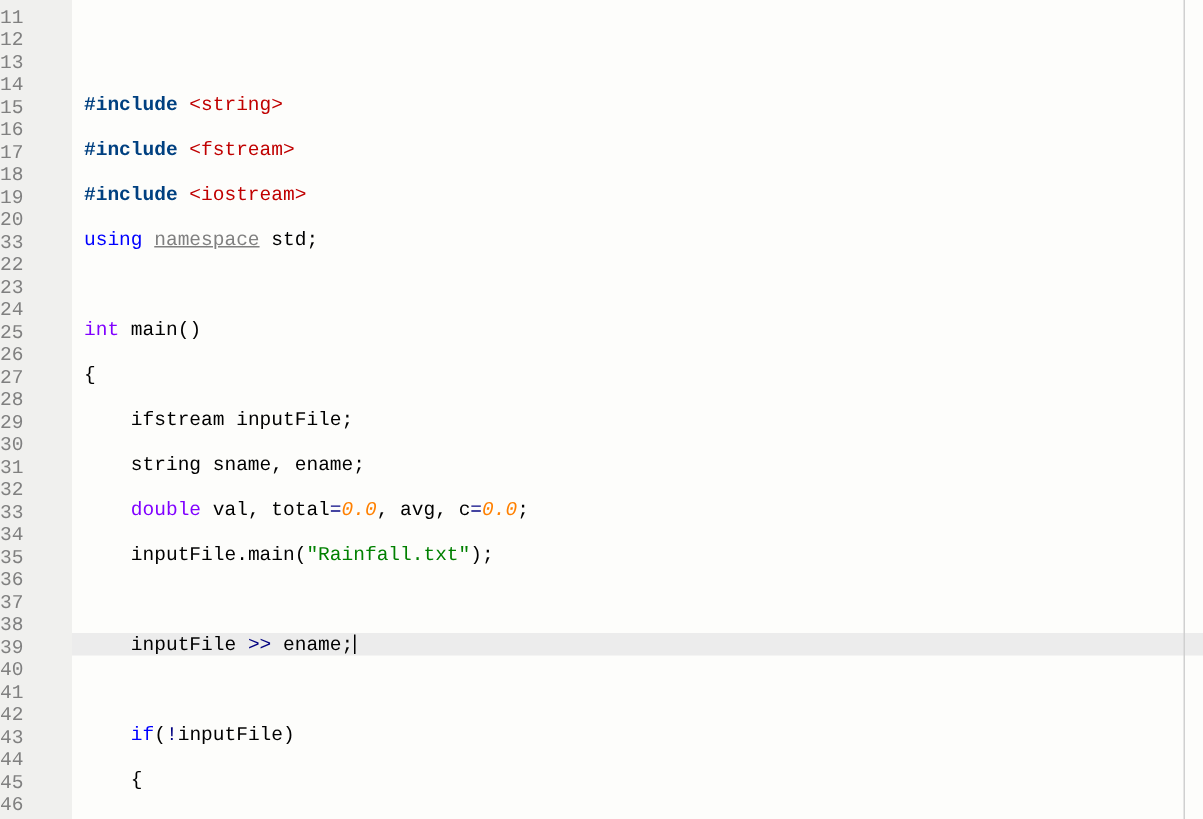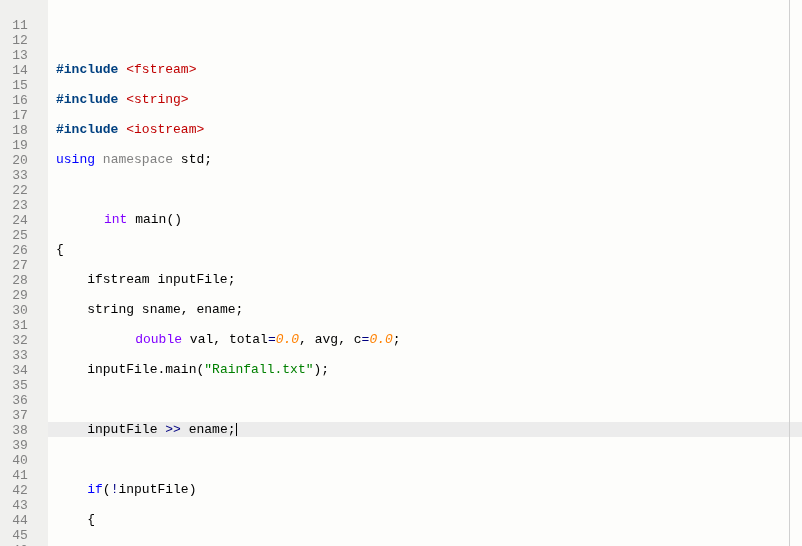--- a/index.html
+++ b/index.html
@@ -10,23 +10,23 @@
     background: #fafaf8;
     width: 802px;
     height: 546px;
     overflow: hidden;
     display: flex;
     position: relative;
   }
   .gutter {
     width: 48px;
     background: #f0f0ee;
-    text-align: center;
+    text-align: left;
     color: #808080;
-    padding-top: 18px;
+    padding-top: 4px;
     user-select: none;
     flex-shrink: 0;
   }
   .gutter div {
     padding-right: 8px;
     height: 15px;
   }
   .code {
     flex: 1;
     background: #fdfdfb;
@@ -38,29 +38,29 @@
   .line {
     height: 15px;
   }
   .line.highlight {
     background: #ececec;
     margin-left: -8px;
     padding-left: 8px;
     margin-right: -8px;
   }
   .kw { color: #0000ff; }
-  .type { color: #8000ff; margin-left: 48px; }
+  .type { color: #8000ff; }
   .str { color: #008000; }
   .num { color: #ff8000; font-style: italic; }
   .op { color: #000080; }
   .pp { color: #004080; font-weight: bold; }
   .inc { color: #c00000; }
   .id { color: #000000; margin-top: 16px; }
   .punc { color: #000000; }
-  .ns { color: #808080; }
+  .ns { color: #808080; text-decoration: underline; }
   .cursor {
     display: inline-block;
     width: 1px;
     height: 13px;
     background: #000;
     vertical-align: text-top;
     position: relative;
     top: 1px;
   }
   .right-margin {
@@ -110,22 +110,22 @@
     <div>42</div>
     <div>43</div>
     <div>44</div>
     <div>45</div>
     <div>46</div>
   </div>
 
 <div class="code">
 <div class="right-margin"></div>
 <div class="line"></div>
+<div class="line"><span class="pp">#include</span> <span class="inc">&lt;string&gt;</span></div>
 <div class="line"><span class="pp">#include</span> <span class="inc">&lt;fstream&gt;</span></div>
-<div class="line"><span class="pp">#include</span> <span class="inc">&lt;string&gt;</span></div>
 <div class="line"><span class="pp">#include</span> <span class="inc">&lt;iostream&gt;</span></div>
 <div class="line"><span class="kw">using</span> <span class="ns">namespace</span> <span class="id">std</span><span class="punc">;</span></div>
 <div class="line"></div>
 <div class="line"><span class="type">int</span> <span class="id">main</span><span class="punc">(</span><span class="punc">)</span></div>
 <div class="line"><span class="punc">{</span></div>
 <div class="line">    <span class="id">ifstream</span> <span class="id">inputFile</span><span class="punc">;</span></div>
 <div class="line">    <span class="id">string</span> <span class="id">sname</span><span class="punc">,</span> <span class="id">ename</span><span class="punc">;</span></div>
 <div class="line">    <span class="type">double</span> <span class="id">val</span><span class="punc">,</span> <span class="id">total</span><span class="op">=</span><span class="num">0.0</span><span class="punc">,</span> <span class="id">avg</span><span class="punc">,</span> <span class="id">c</span><span class="op">=</span><span class="num">0.0</span><span class="punc">;</span></div>
 <div class="line">    <span class="id">inputFile</span><span class="punc">.</span><span class="id">main</span><span class="punc">(</span><span class="str">"Rainfall.txt"</span><span class="punc">)</span><span class="punc">;</span></div>
 <div class="line"></div>

